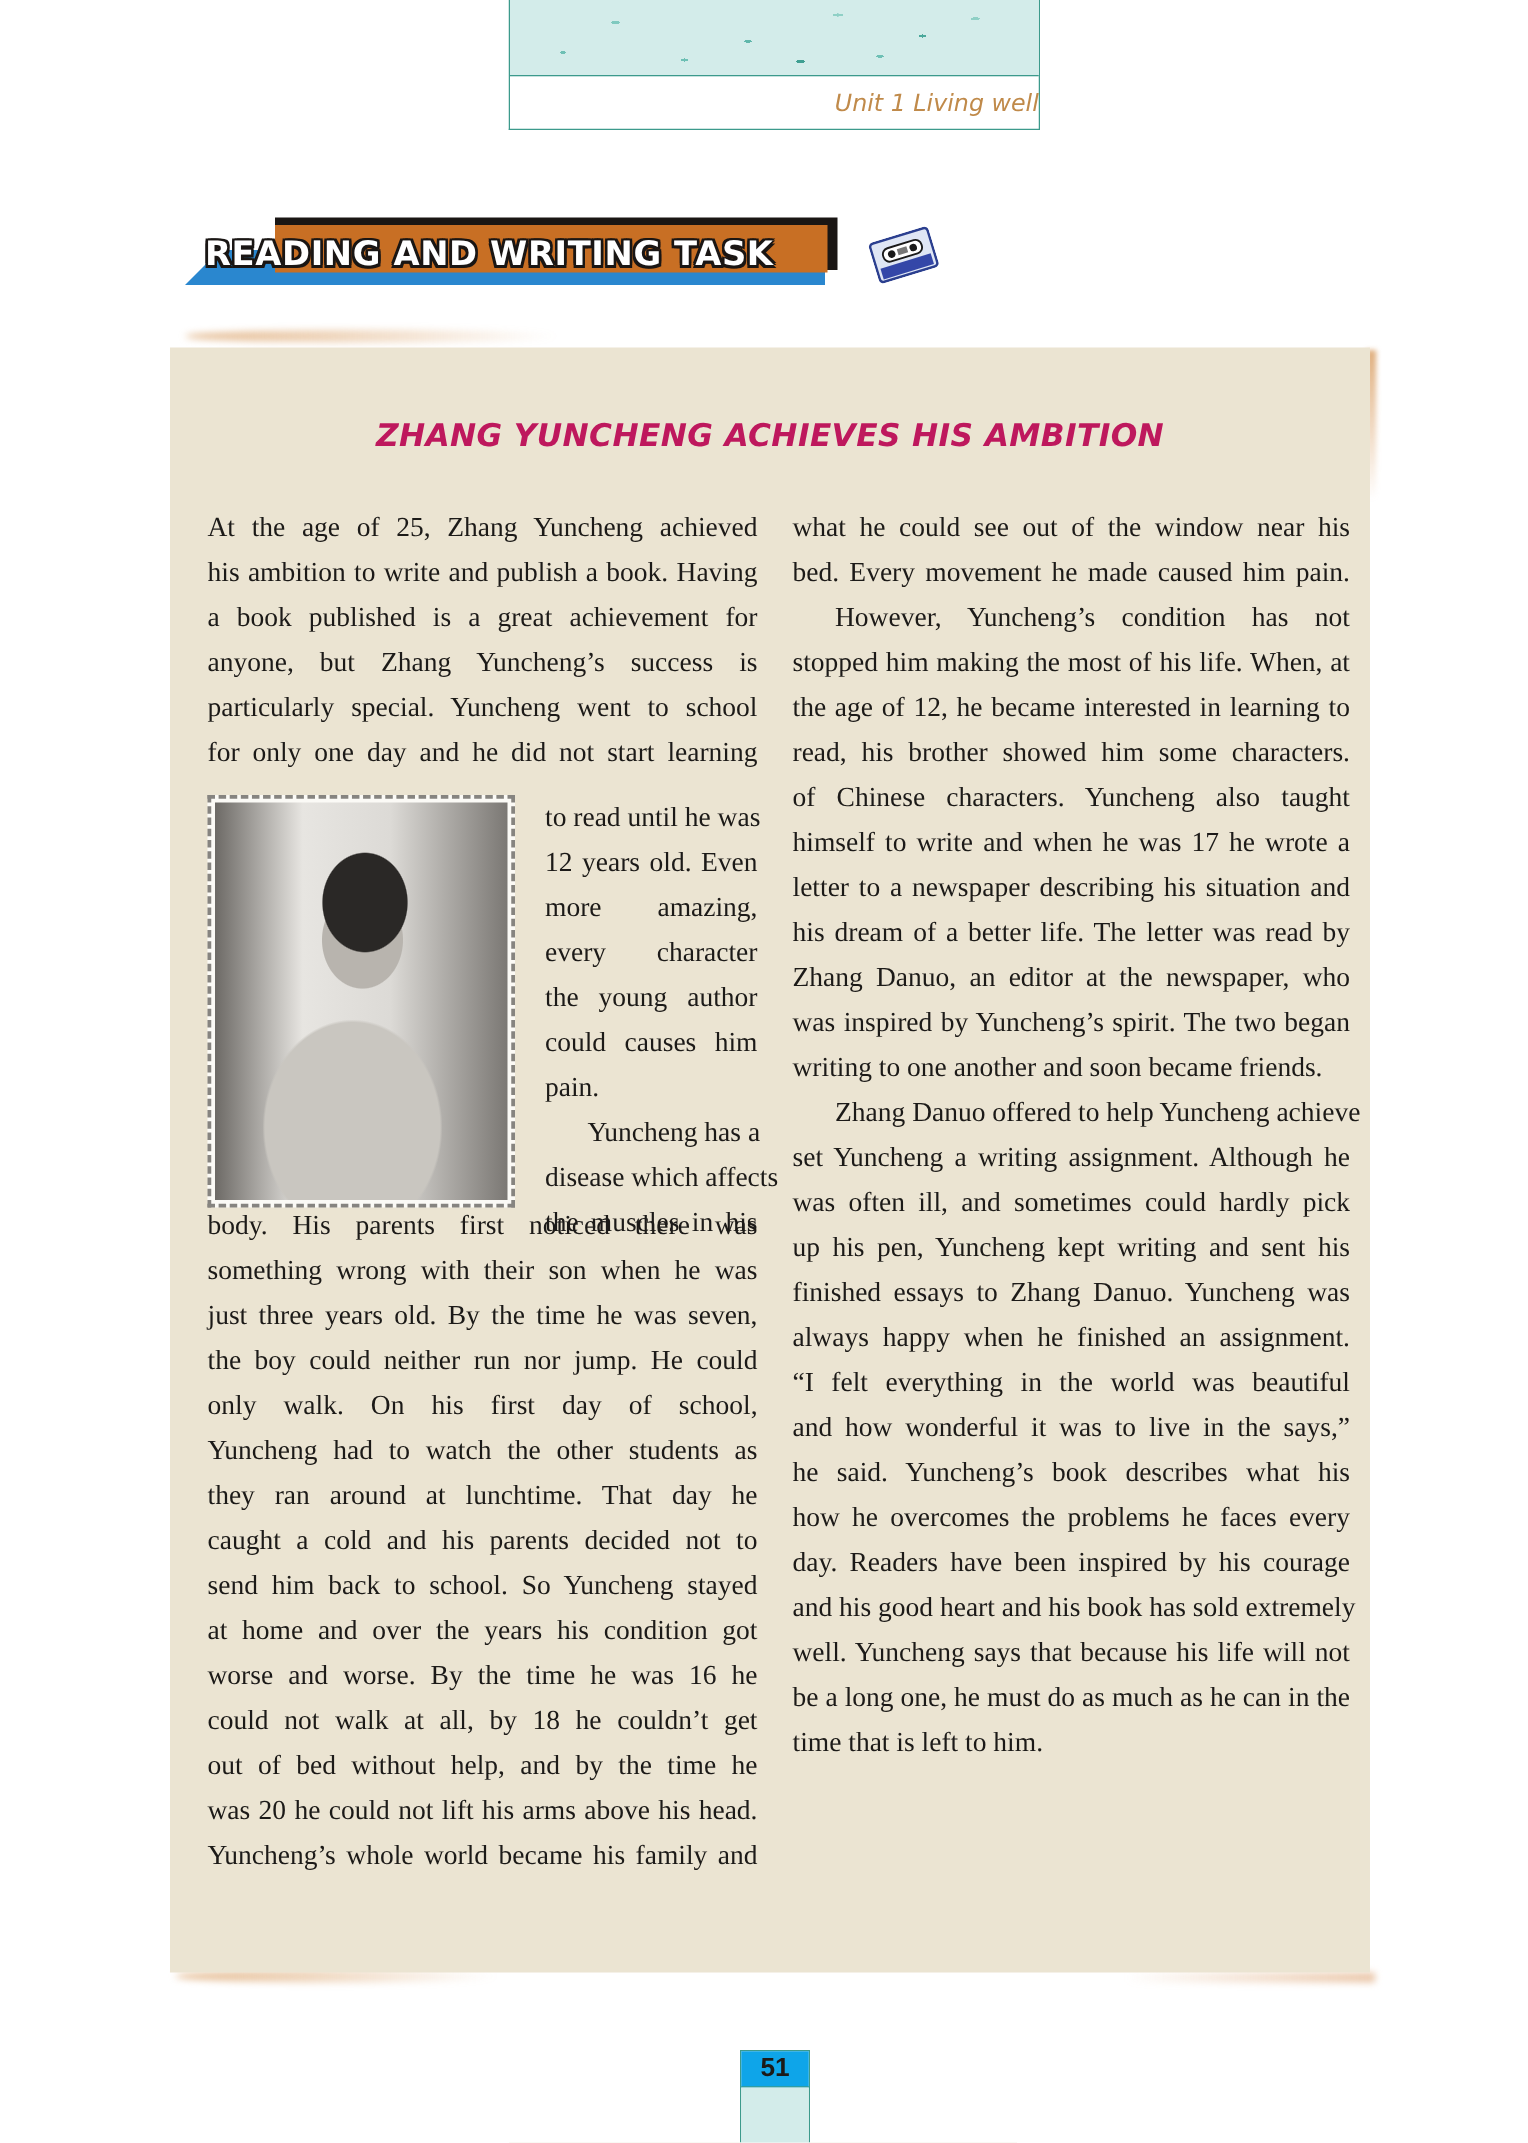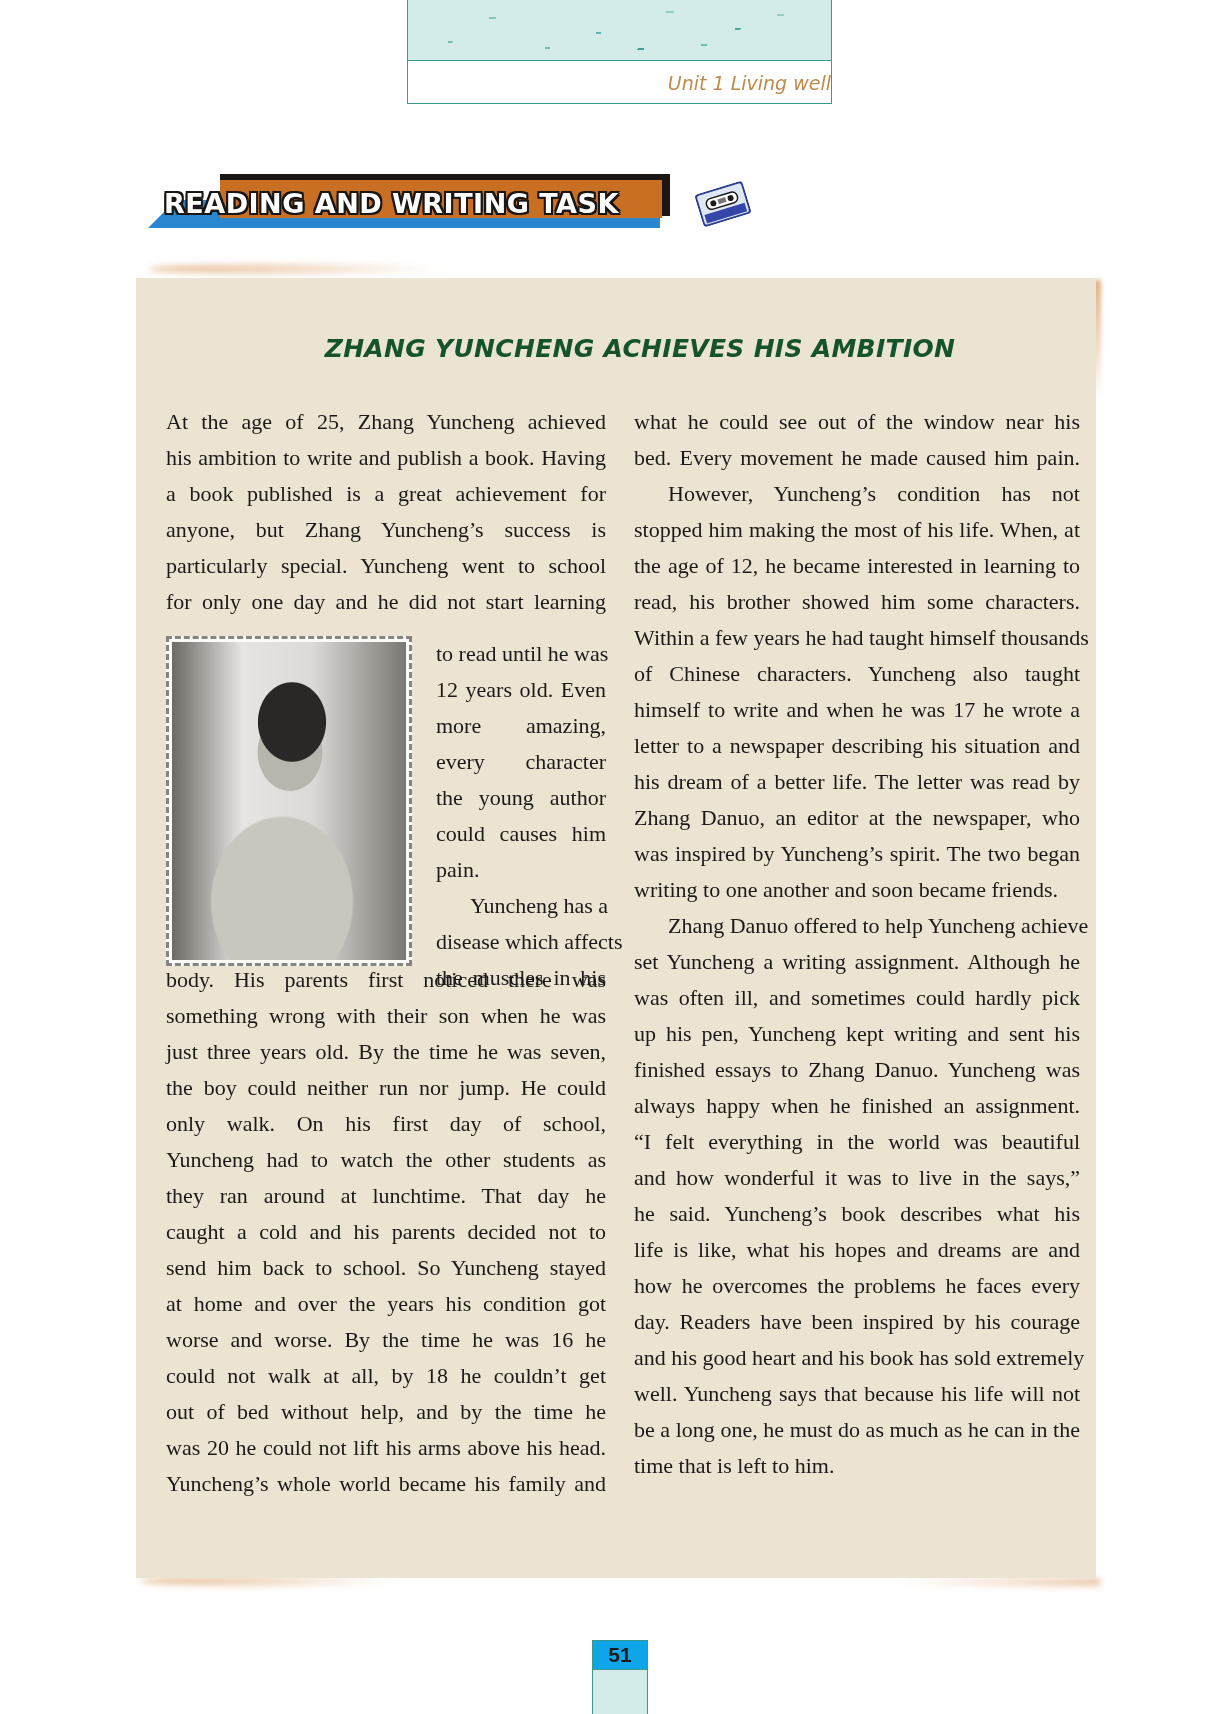--- a/index.html
+++ b/index.html
@@ -30,21 +30,21 @@
     text-shadow: -2px 0 #1a1614, 2px 0 #1a1614, 0 -2px #1a1614, 0 2px #1a1614, 2px 2px #1a1614, -2px -2px #1a1614, 2px -2px #1a1614, -2px 2px #1a1614; white-space:nowrap;text-align:right; }
   .cassette { position:absolute; left:698px; top:187px; width:50px; height:34px; transform:rotate(-17deg); }
 
   
   .panel-shadow-top { position:absolute; left:148px; top:264px; width:300px; height:10px; background:linear-gradient(90deg, rgba(210,140,70,0.6), rgba(210,140,70,0)); border-radius:50%; filter:blur(3px); }
   .panel-shadow-right { position:absolute; left:1093px; top:280px; width:8px; height:120px; background:linear-gradient(180deg, rgba(210,140,70,0.7), rgba(210,140,70,0)); filter:blur(2px); }
   .panel-shadow-bottom { position:absolute; left:140px; top:1576px; width:260px; height:10px; background:linear-gradient(90deg, rgba(210,140,70,0.6), rgba(210,140,70,0)); border-radius:50%; filter:blur(3px); }
   .panel-shadow-br { position:absolute; left:900px; top:1578px; width:200px; height:8px; background:linear-gradient(90deg, rgba(220,160,110,0), rgba(220,160,110,0.6)); filter:blur(3px); }
   .panel { position:absolute; left:136px; top:278px; width:960px; height:1300px; background:#ebe4d2; }
 
-  .story-title { position:absolute; left:0; top:56px; width:100%; text-align:center; font-family:"DejaVu Sans", sans-serif; font-weight:bold; font-style:italic; font-size:25px; color:#14532d; letter-spacing:0.3px;padding-left:24px; }
+  .story-title { position:absolute; left:0; top:56px; width:100%; text-align:center; font-family:"DejaVu Sans", sans-serif; font-weight:bold; font-style:italic; font-size:25px; color:#be185d; letter-spacing:0.3px; }
 
   .col { position:absolute; font-size:22px; line-height:36px; color:#1c1a18; }
   .col .line { display:block; text-align:justify; text-align-last:justify; white-space:nowrap; }
   .col .last { text-align-last:left; }
 
   .col-left { left:30px; top:126px; width:440px; }
   .col-right { left:498px; top:126px; width:446px; }
 
   .photo-wrap { position:absolute; left:30px; top:358px; width:246px; height:330px; background:#fbfaf6; }
   .photo { position:absolute; left:6px; top:6px; width:234px; height:318px;
@@ -138,38 +138,36 @@
     <span class="line">Yuncheng’s whole world became his family and</span>
   </div>
 
   <div class="col col-right">
     <span class="line">what he could see out of the window near his</span>
     <span class="line">bed. Every movement he made caused him pain.</span>
     <span class="line" style="padding-left:34px;">However, Yuncheng’s condition has not</span>
     <span class="line">stopped him making the most of his life. When, at</span>
     <span class="line">the age of 12, he became interested in learning to</span>
     <span class="line">read, his brother showed him some characters.</span>
-    <span class="line">Within a few years he had taught himself thousands</span>
     <span class="line">of Chinese characters. Yuncheng also taught</span>
     <span class="line">himself to write and when he was 17 he wrote a</span>
     <span class="line">letter to a newspaper describing his situation and</span>
     <span class="line">his dream of a better life. The letter was read by</span>
     <span class="line">Zhang Danuo, an editor at the newspaper, who</span>
     <span class="line">was inspired by Yuncheng’s spirit. The two began</span>
     <span class="line last">writing to one another and soon became friends.</span>
     <span class="line" style="padding-left:34px;">Zhang Danuo offered to help Yuncheng achieve</span>
     <span class="line">set Yuncheng a writing assignment. Although he</span>
     <span class="line">was often ill, and sometimes could hardly pick</span>
     <span class="line">up his pen, Yuncheng kept writing and sent his</span>
     <span class="line">finished essays to Zhang Danuo. Yuncheng was</span>
     <span class="line">always happy when he finished an assignment.</span>
     <span class="line">“I felt everything in the world was beautiful</span>
     <span class="line">and how wonderful it was to live in the says,”</span>
     <span class="line">he said. Yuncheng’s book describes what his</span>
-    <span class="line">life is like, what his hopes and dreams are and</span>
     <span class="line">how he overcomes the problems he faces every</span>
     <span class="line">day. Readers have been inspired by his courage</span>
     <span class="line">and his good heart and his book has sold extremely</span>
     <span class="line">well. Yuncheng says that because his life will not</span>
     <span class="line">be a long one, he must do as much as he can in the</span>
     <span class="line last">time that is left to him.</span>
   </div>
 </div>
 
 <div class="page-tab">

